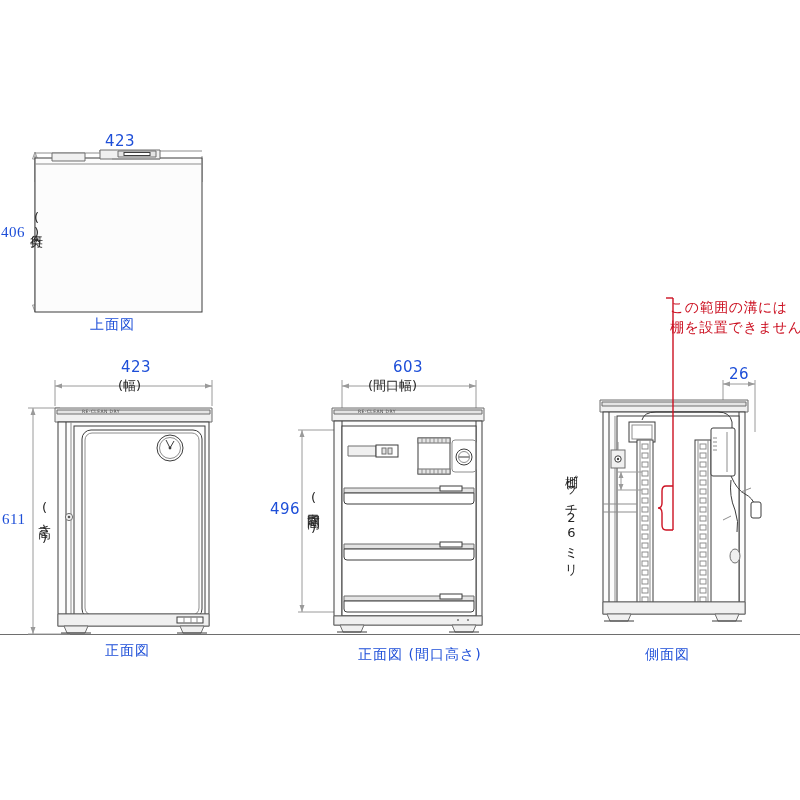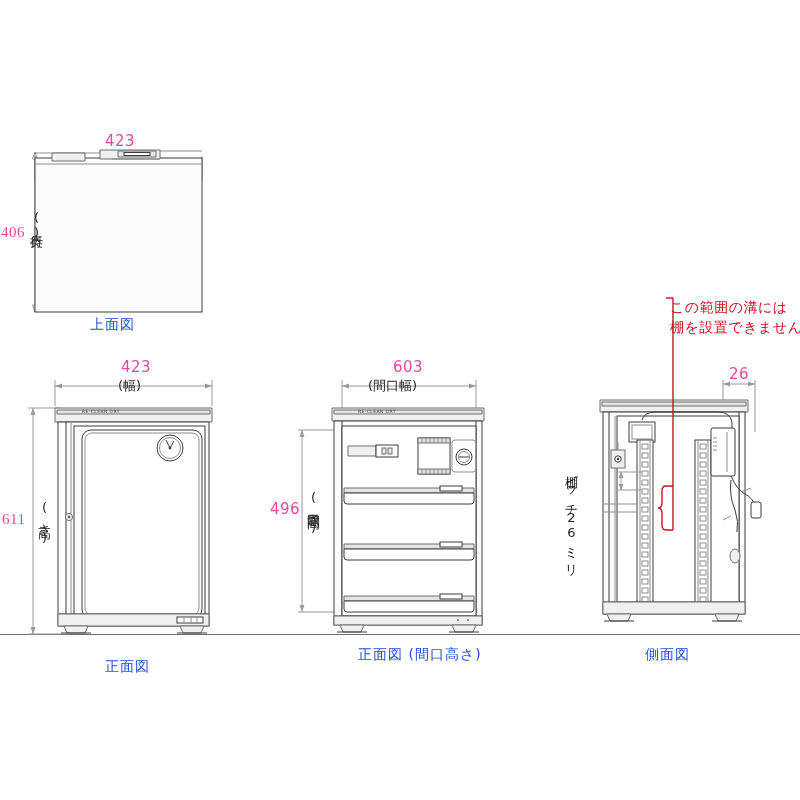--- a/index.html
+++ b/index.html
@@ -1,20 +1,20 @@
 <!DOCTYPE html>
 <html><head>
 <meta charset="utf-8">
 <style>
   html,body{margin:0;padding:0;background:#ffffff;}
   body{width:800px;height:800px;position:relative;overflow:hidden;
        font-family:"DejaVu Sans","Liberation Sans",sans-serif;color:#1a1a1a;}
   .stage{position:absolute;left:0;top:0;width:800px;height:800px;}
   .abs{position:absolute;}
-  .dimtxt{font-size:15px;color:#ec4899;letter-spacing:0.5px;white-space:nowrap;}
+  .dimtxt{font-size:15px;color:#1d4ed8;letter-spacing:0.5px;white-space:nowrap;}
   .dimtxt-sm{font-size:13px;color:#262626;white-space:nowrap;}
   .vtxt{writing-mode:vertical-rl;text-orientation:upright;font-size:13px;color:#262626;
         letter-spacing:0px;line-height:1;white-space:nowrap;}
   .caption{font-size:14px;color:#1d4ed8;white-space:nowrap;letter-spacing:1px;}
   .note{font-size:14px;color:#cc1122;line-height:1.45;white-space:nowrap;letter-spacing:0.5px;}
   .ground{position:absolute;height:1px;background:#6e6e6e;}
   svg{position:absolute;overflow:visible;}
   .st{fill:none;stroke:#3c3c3c;stroke-width:1;}
   .st-thin{fill:none;stroke:#8d8d8d;stroke-width:1;}
   .st-dim{fill:none;stroke:#9a9a9a;stroke-width:1;}
@@ -124,21 +124,21 @@
     </svg>
 
     <span class="dimtxt abs" style="left:121px;top:-2px;">423</span>
     <span class="dimtxt-sm abs" style="left:118px;top:17px;">(幅)</span>
 
     <span class="dimtxt abs" style="left:2px;top:151px;font-family:Liberation Serif, serif;">611</span>
     <span class="vtxt abs" style="left:38px;top:140px;">(高さ)</span>
 
     <span class="logo abs" style="left:82px;top:49px;">RE-CLEAN DRY</span>
 
-    <span class="caption abs" style="left:105px;top:298px;text-align:center;">正面図</span>
+    <span class="caption abs" style="left:105px;top:282px;text-align:center;">正面図</span>
   </div>
 
   <div class="abs" style="left:280px;top:360px;width:250px;height:310px;">
 
     <svg width="250" height="310">
 
       <line class="st-dim" x1="62" y1="26" x2="196" y2="26"></line>
       <path d="M62,26 l7,-2.5 v5 z" fill="#9a9a9a"></path>
       <path d="M196,26 l-7,-2.5 v5 z" fill="#9a9a9a"></path>
       <line class="st-dim" x1="62" y1="20" x2="62" y2="48"></line>

